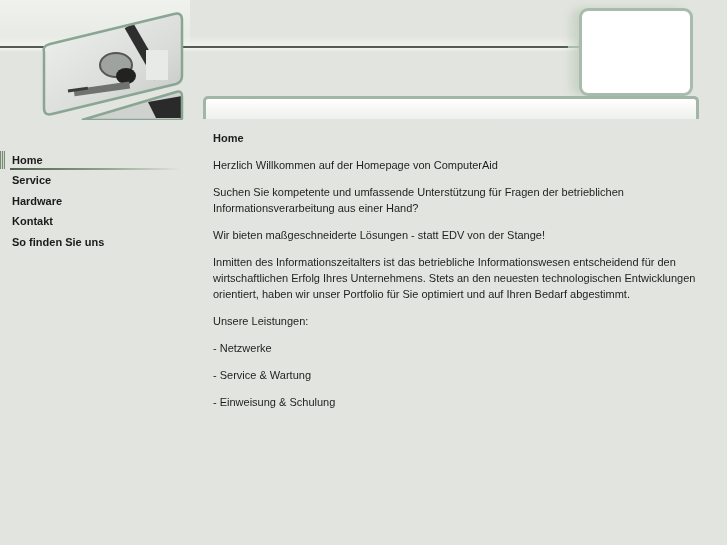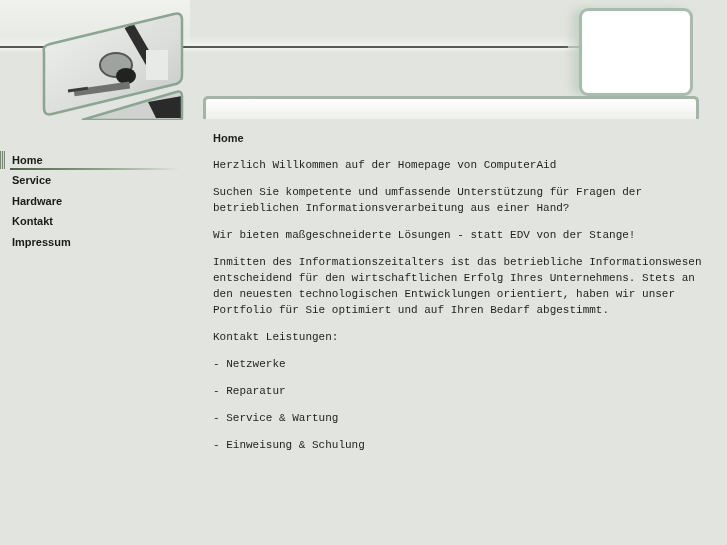--- a/index.html
+++ b/index.html
@@ -130,21 +130,20 @@
       color: #1e1e1e;
     }
     .main h1 {
       font-size: 11px;
       font-weight: bold;
       margin: 0 0 11px 0;
       line-height: 16px;
     }
     .main p {
       margin: 0 0 11px 0;
-      font-family: Liberation Mono, monospace;
     }
   </style>
 </head>
 <body>
 
 <div class="header">
   <div class="header-topleft"></div>
   <div class="header-line-glow"></div>
   <div class="header-line"></div>
   <div class="header-line-shadow"></div>
@@ -188,27 +187,26 @@
   <div class="logo-line-connect"></div>
   <div class="logo-box"></div>
   <div class="title-bar"></div>
 </div>
 
 <nav class="sidebar">
   <a class="nav-item active">Home</a>
   <a class="nav-item">Service</a>
   <a class="nav-item">Hardware</a>
   <a class="nav-item">Kontakt</a>
-  <a class="nav-item">Impressum</a>
+  <a class="nav-item">So finden Sie uns</a>
 </nav>
 
 <main class="main">
   <h1>Home</h1>
   <p>Herzlich Willkommen auf der Homepage von ComputerAid</p>
   <p>Suchen Sie kompetente und umfassende Unterstützung für Fragen der betrieblichen Informationsverarbeitung aus einer Hand?</p>
   <p>Wir bieten maßgeschneiderte Lösungen - statt EDV von der Stange!</p>
   <p>Inmitten des Informationszeitalters ist das betriebliche Informationswesen entscheidend für den wirtschaftlichen Erfolg Ihres Unternehmens. Stets an den neuesten technologischen Entwicklungen orientiert, haben wir unser Portfolio für Sie optimiert und auf Ihren Bedarf abgestimmt.</p>
-  <p>Kontakt Leistungen:</p>
+  <p>Unsere Leistungen:</p>
   <p>- Netzwerke</p>
-  <p>- Reparatur</p>
   <p>- Service &amp; Wartung</p>
   <p>- Einweisung &amp; Schulung</p>
 </main>
 
 </body></html>

